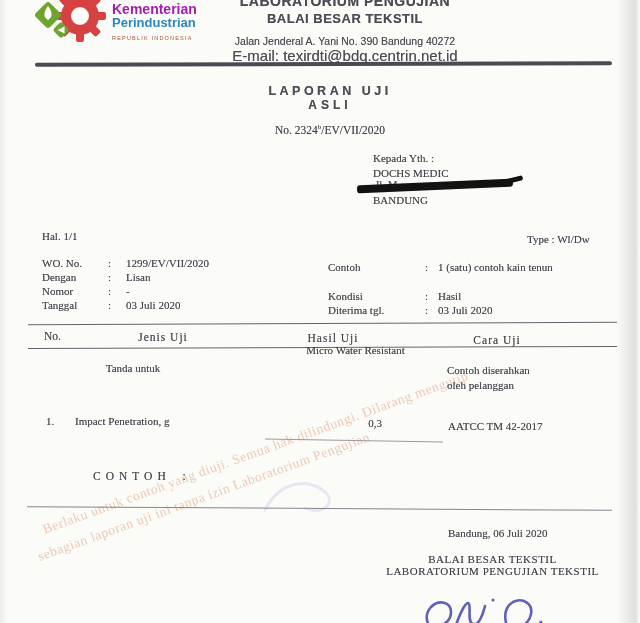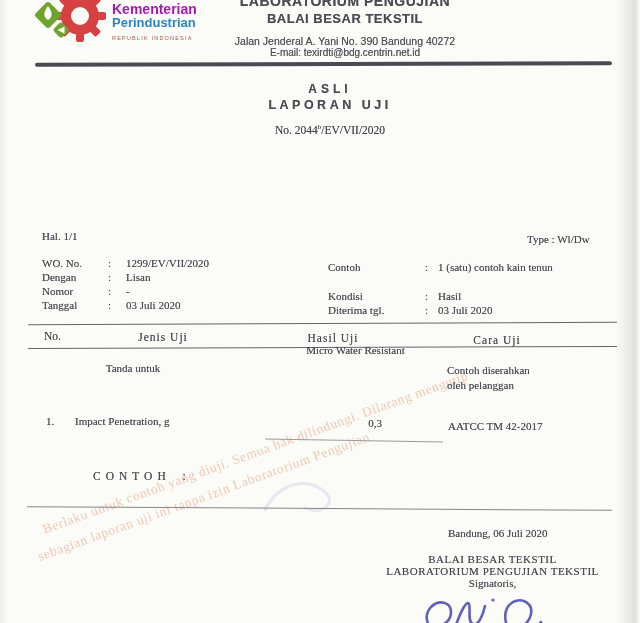--- a/index.html
+++ b/index.html
@@ -63,33 +63,43 @@
   <div class="abs sans" style="left:112px;top:2px;">
     <div style="font-size:14px;font-weight:bold;color:#a21caf;line-height:14px;">Kementerian</div>
     <div style="font-size:13px;font-weight:bold;color:#2b86bb;line-height:14px;">Perindustrian</div>
     <div style="font-size:5.5px;letter-spacing:1.2px;color:#a05843;margin-top:5px;">REPUBLIK INDONESIA</div>
   </div>
 
   <div class="abs sans center" style="left:180px;top:-7px;width:330px;">
     <div class="hdr" style="font-size:14px;font-weight:bold;letter-spacing:0.5px;">LABORATORIUM PENGUJIAN</div>
     <div class="hdr" style="font-size:13px;font-weight:bold;letter-spacing:0.5px;margin-top:2px;">BALAI BESAR TEKSTIL</div>
     <div class="hdr" style="font-size:10.5px;margin-top:9px;">Jalan Jenderal A. Yani No. 390 Bandung 40272</div>
-    <div class="hdr" style="font-size:10px;">E-mail: texirdti@bdg.centrin.net.id</div>
+    <div class="hdr" style="font-size:15px;">E-mail: texirdti@bdg.centrin.net.id</div>
   </div>
 
   <div class="abs rule" style="left:35px;top:62px;width:577px;height:3.5px;transform:rotate(-0.15deg);"></div>
 
   <div class="abs center" style="left:230px;top:82px;width:200px;">
+    <div class="sans hdr" style="font-size:12.5px;font-weight:bold;letter-spacing:3.5px;margin-top:2px;">LAPORAN UJI</div>
     <div class="sans hdr" style="font-size:12px;font-weight:bold;letter-spacing:4px;">ASLI</div>
-    <div class="sans hdr" style="font-size:12.5px;font-weight:bold;letter-spacing:3.5px;margin-top:2px;">LAPORAN UJI</div>
     <div class="doc" style="margin-top:11px;font-size:11.5px;">
-      <span>No. 2044</span><sup>b</sup><span>/EV/VII/2020</span>
+      <span>No. 2324</span><sup>b</sup><span>/EV/VII/2020</span>
     </div>
   </div>
 
+  <div class="abs" style="left:373px;top:152px;">
+    <div class="doc">Kepada Yth. :</div>
+    <div class="doc" style="margin-top:3px;">DOCHS MEDIC</div>
+    <div style="position:relative;height:15px;">
+      <span class="doc" style="position:absolute;left:2px;top:-1px;color:#55555f;">Jl. M</span>
+      <span class="abs redact" style="left:-16px;top:3px;width:156px;height:8px;transform:rotate(-2.5deg);"></span>
+      <span class="abs redact" style="left:126px;top:-1px;width:24px;height:5px;transform:rotate(-14deg);border-radius:2px;"></span>
+    </div>
+    <div class="doc">BANDUNG</div>
+  </div>
 
   <div class="abs doc" style="left:42px;top:230px;">Hal. 1/1</div>
   <div class="abs doc" style="left:527px;top:233px;">Type : Wl/Dw</div>
 
   <div class="abs" style="left:42px;top:257px;">
     <div class="doc" style="position:relative;height:14px;">
       <span>WO. No.</span>
       <span class="abs" style="left:66px;">:</span>
       <span class="abs" style="left:84px;">1299/EV/VII/2020</span>
     </div>
@@ -151,21 +161,20 @@
     <span style="letter-spacing:5px;">CONTOH</span>
     <span style="margin-left:9px;">:</span>
   </div>
 
   <div class="abs" style="left:27px;top:508px;width:585px;height:1.2px;background:#84848c;transform:rotate(0.35deg);"></div>
 
   <div class="abs doc" style="left:448px;top:527px;text-align:center;">Bandung,  06 Juli 2020</div>
   <div class="abs center" style="left:360px;top:553px;width:265px;">
     <div class="doc" style="letter-spacing:0.5px;">BALAI BESAR TEKSTIL</div>
     <div class="doc" style="letter-spacing:0.5px;">LABORATORIUM PENGUJIAN TEKSTIL</div>
-    <div class="doc">Signatoris,</div>
   </div>
 
   <svg class="abs" style="left:415px;top:592px;" width="170" height="42" viewBox="0 0 170 42">
     <g fill="none" stroke="#6161b5" stroke-width="2.6" stroke-linecap="round">
       <path d="M22,38 C12,36 8,24 16,15 C24,7 36,10 36,20 C36,30 26,36 18,33"></path>
       <path d="M40,36 C46,18 52,8 54,12 C56,16 52,30 58,32 C64,34 68,22 70,14"></path>
       <circle cx="78" cy="8" r="1.6" fill="#6161b5" stroke="none"></circle>
       <path d="M96,40 C88,30 88,16 98,10 C108,5 118,12 116,22 C114,32 104,38 98,34 C104,42 118,40 126,30"></path>
     </g>
   </svg>

